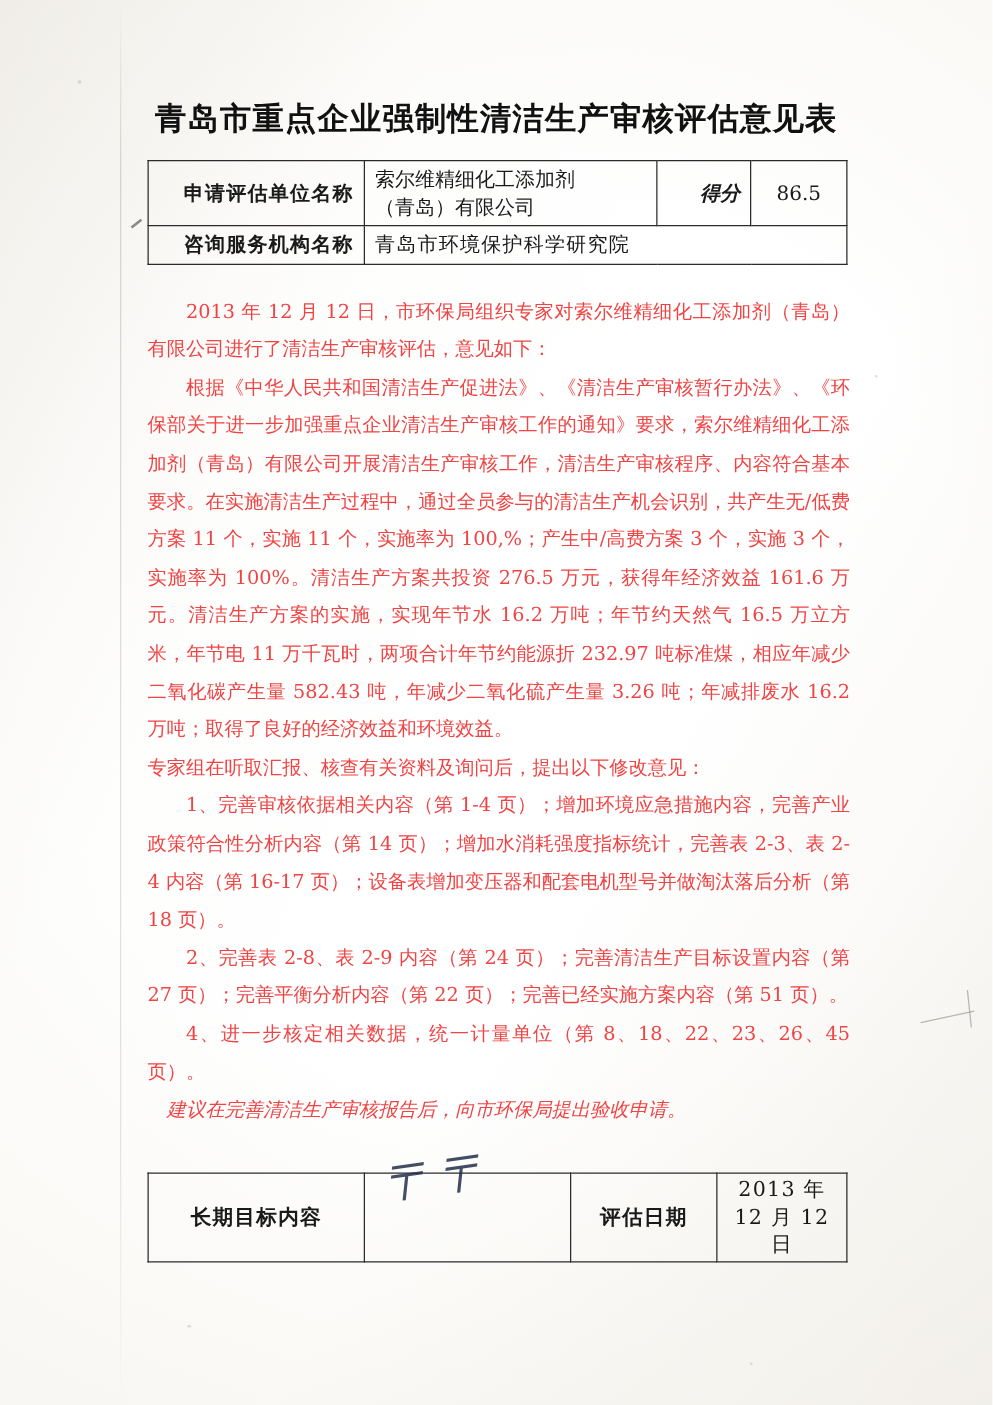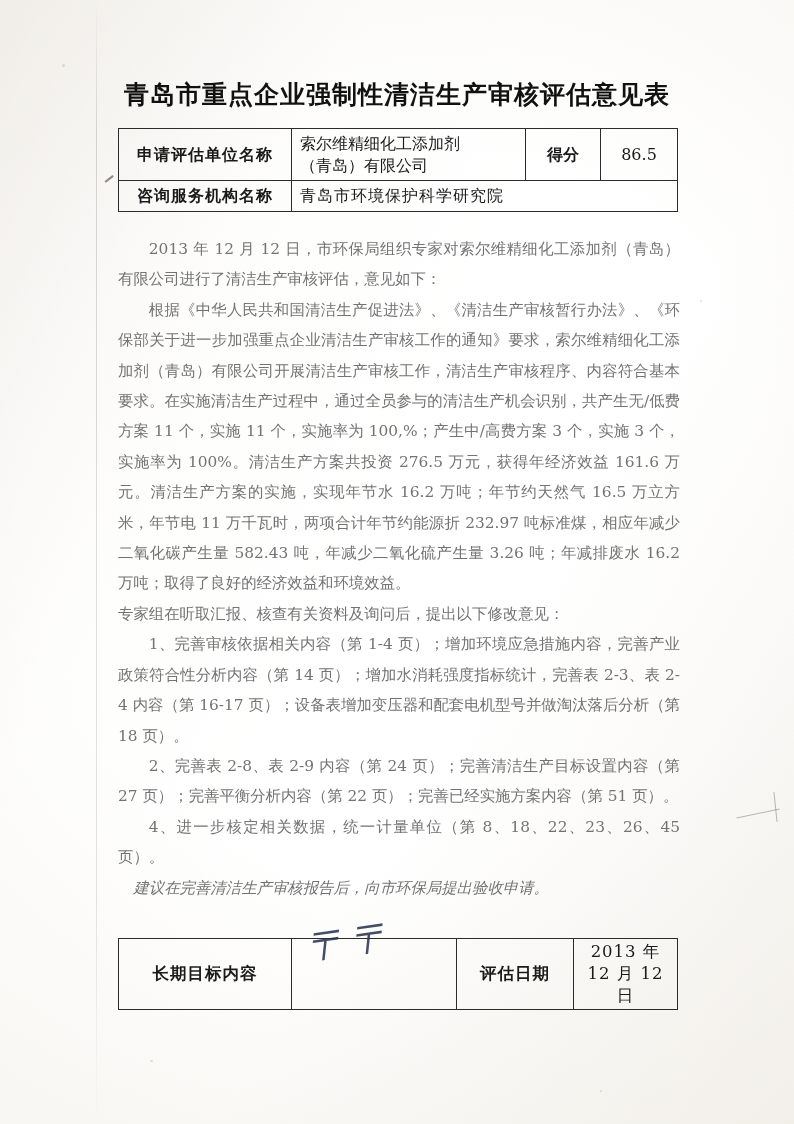--- a/index.html
+++ b/index.html
@@ -58,36 +58,37 @@
     table-layout: fixed;
   }
   table.form td {
     border: 1.6px solid #2b2b2b;
     padding: 4px 8px;
     vertical-align: middle;
     font-size: 16px;
     line-height: 1.35;
   }
   .lbl {
-    text-align: center;
+    text-align: right;
     font-weight: bold;
     letter-spacing: 1px;
     white-space: nowrap;
     font-size: 16.5px;
   }
   .cell-unit {
     font-size: 14.5px;
     line-height: 1.45;
     padding-left: 10px;
   }
   .cell-score-lbl {
-    text-align: center;
+    text-align: right;
     font-weight: bold;
     white-space: nowrap;
     width: 58px;
+    font-style: italic;
   }
   .cell-score-val {
     text-align: center;
     font-size: 17px;
     width: 60px;
   }
   .cell-agency {
     font-size: 19px;
     letter-spacing: 1px;
     padding-left: 12px;
@@ -95,21 +96,21 @@
   }
 
   .body-block {
     position: absolute;
     left: 118px;
     top: 234px;
     width: 562px;
     font-size: 15.4px;
     line-height: 30.4px;
     text-align: justify;
-    color: #737373;
+    color: #ef4444;
   }
   .body-block p {
     margin: 0;
     text-indent: 2em;
   }
   .body-block p.noindent {
     text-indent: 0;
   }
 
   table.sign {

